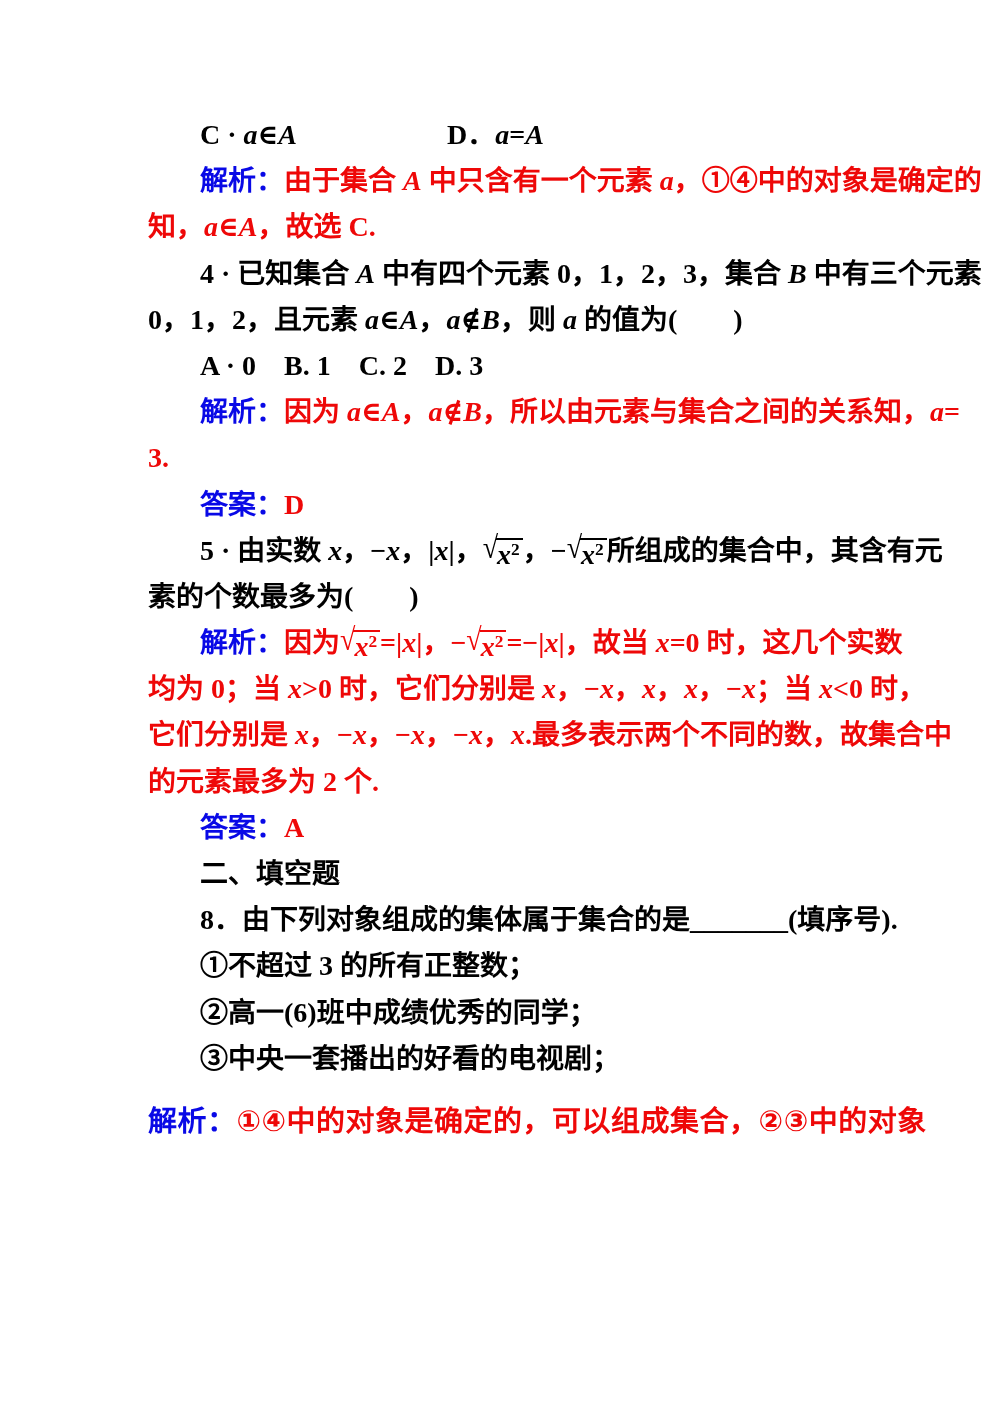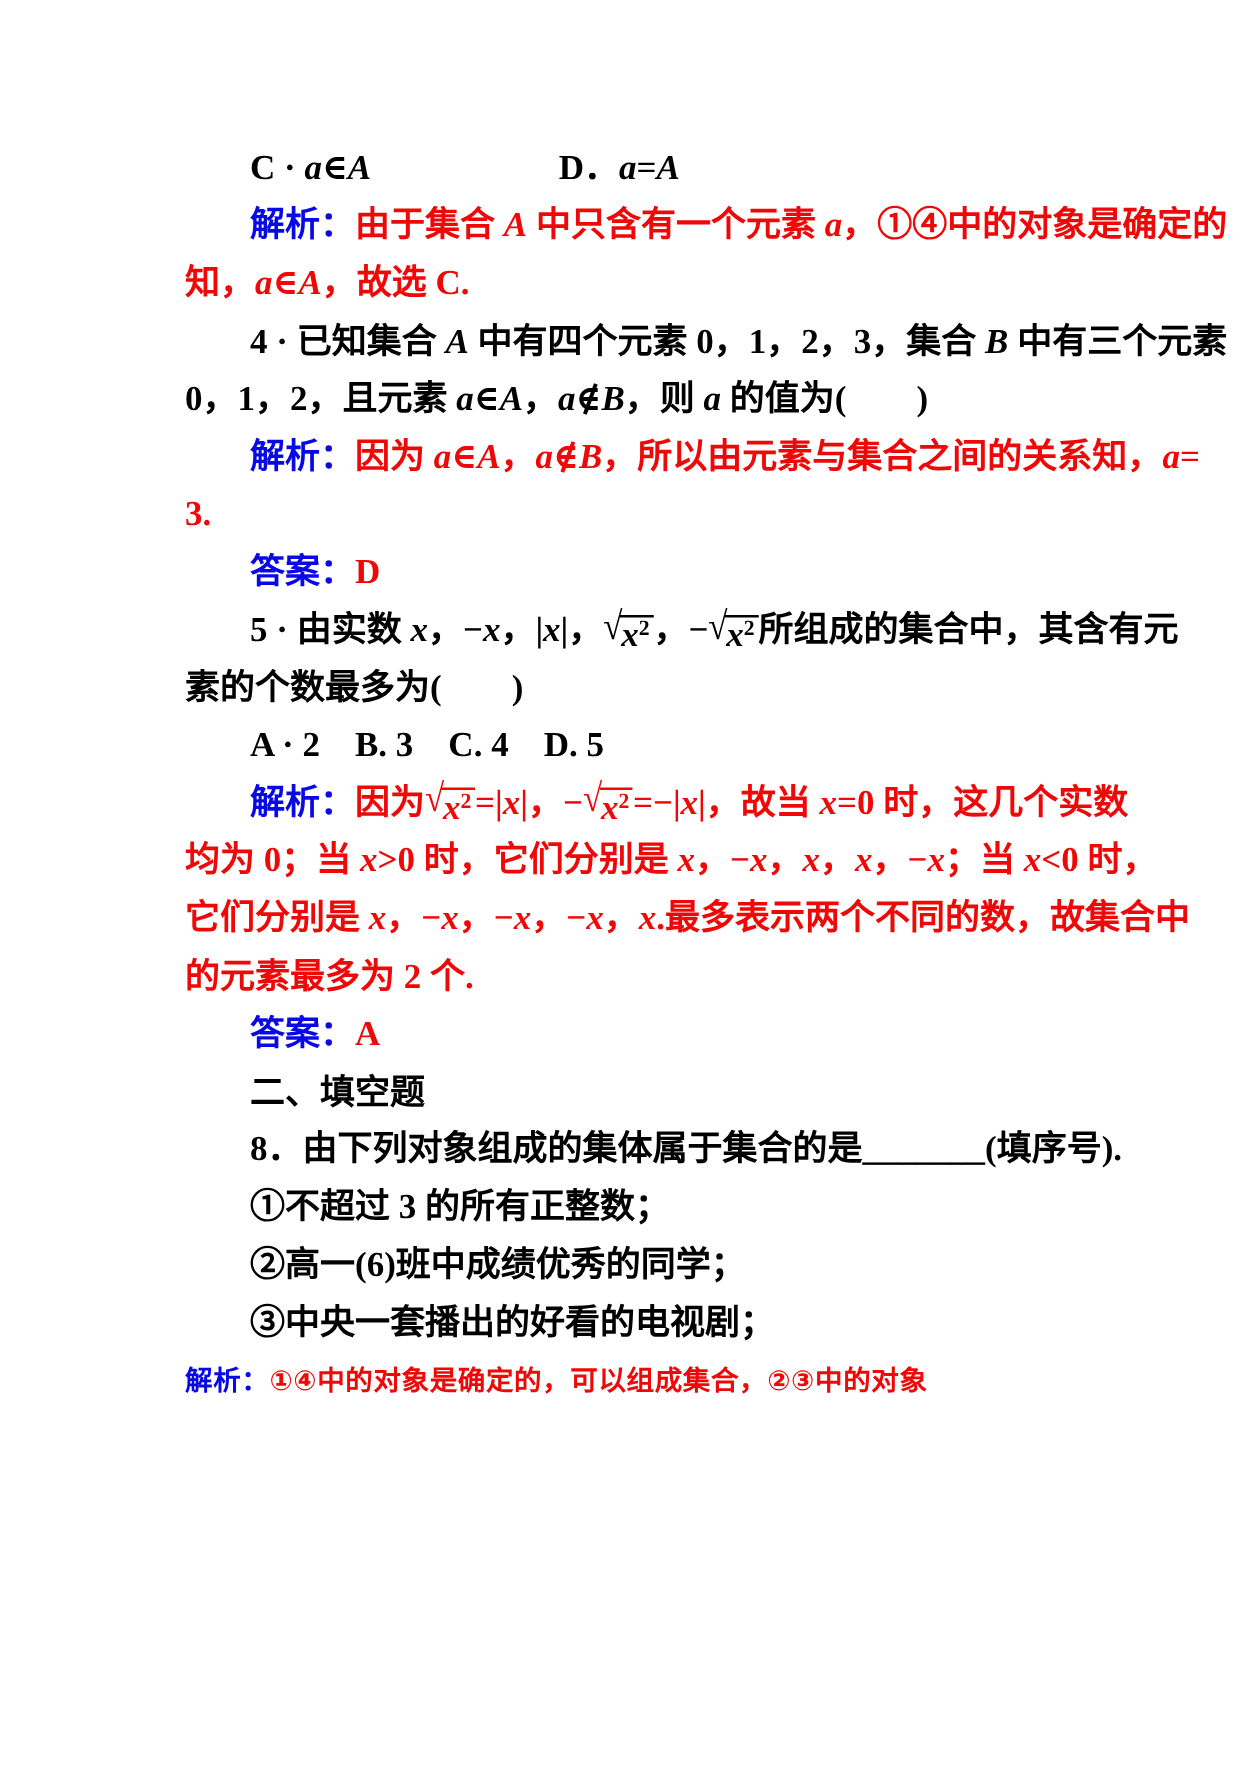--- a/index.html
+++ b/index.html
@@ -23,21 +23,21 @@
   .line{
     height:46.2px;
     line-height:46.2px;
     white-space:pre;
   }
   .indent{padding-left:52px;}
   .it{font-style:italic;}
   .red{color:var(--red,#ee0808);}
   .blue{color:var(--blue,#0909e6);}
   .hei{font-family:"Liberation Sans","DejaVu Sans",sans-serif;font-weight:bold;}
-  .final{font-size:22px;letter-spacing:0.5px;}
+  .final{margin-top:16px;font-size:29px;letter-spacing:0.5px;}
   .sup{font-size:0.62em;line-height:0;vertical-align:0.55em;}
   .gap{display:inline-block;}
   .sqrt{white-space:nowrap;text-decoration:underline;}
   .sqrt .rad{display:inline-block;transform:scaleY(1.12);transform-origin:bottom;letter-spacing:-2px;}
   .sqrt .bar{
     display:inline-block;
     border-top:2.5px solid currentColor;
     line-height:1.02;
     padding:1px 3px 0 1px;
     vertical-align:-4px;
@@ -47,26 +47,26 @@
 </head>
 <body>
 
 <div class="page">
   <div class="lines" id="doc-lines">
       <div class="line indent"><span class="">C · </span><span class="it">a</span><span class="">∈</span><span class="it">A</span><span class="gap" style="width: 150px;"></span><span class="">D．</span><span class="it">a</span><span class="">=</span><span class="it">A</span></div>
       <div class="line indent"><span class="blue">解析：</span><span class="red">由于集合 </span><span class="red it">A</span><span class="red"> 中只含有一个元素 </span><span class="red it">a</span><span class="red">，①④中的对象是确定的</span></div>
       <div class="line"><span class="red">知，</span><span class="red it">a</span><span class="red">∈</span><span class="red it">A</span><span class="red">，故选 C.</span></div>
       <div class="line indent"><span class="">4 · 已知集合 </span><span class="it">A</span><span class=""> 中有四个元素 0，1，2，3，集合 </span><span class="it">B</span><span class=""> 中有三个元素</span></div>
       <div class="line"><span class="">0，1，2，且元素 </span><span class="it">a</span><span class="">∈</span><span class="it">A</span><span class="">，</span><span class="it">a</span><span class="">∉</span><span class="it">B</span><span class="">，则 </span><span class="it">a</span><span class=""> 的值为(　　)</span></div>
+      <div class="line indent"><span class="">A · 0　B. 1　C. 2　D. 3</span></div>
       <div class="line indent"><span class="blue">解析：</span><span class="red">因为 </span><span class="red it">a</span><span class="red">∈</span><span class="red it">A</span><span class="red">，</span><span class="red it">a</span><span class="red">∉</span><span class="red it">B</span><span class="red">，所以由元素与集合之间的关系知，</span><span class="red it">a</span><span class="red">=</span></div>
       <div class="line"><span class="red">3.</span></div>
       <div class="line indent"><span class="blue">答案：</span><span class="red">D</span></div>
       <div class="line indent"><span class="">5 · 由实数 </span><span class="it">x</span><span class="">，−</span><span class="it">x</span><span class="">，|</span><span class="it">x</span><span class="">|，</span><span class="sqrt"><span class="rad">√</span><span class="bar"><span class="it">x</span><span class="sup">2</span></span></span><span class="">，−</span><span class="sqrt"><span class="rad">√</span><span class="bar"><span class="it">x</span><span class="sup">2</span></span></span><span class="">所组成的集合中，其含有元</span></div>
       <div class="line"><span class="">素的个数最多为(　　)</span></div>
-      <div class="line indent"><span class="">A · 2　B. 3　C. 4　D. 5</span></div>
       <div class="line indent"><span class="blue">解析：</span><span class="red">因为</span><span class="red sqrt"><span class="rad">√</span><span class="bar"><span class="it">x</span><span class="sup">2</span></span></span><span class="red">=|</span><span class="red it">x</span><span class="red">|，−</span><span class="red sqrt"><span class="rad">√</span><span class="bar"><span class="it">x</span><span class="sup">2</span></span></span><span class="red">=−|</span><span class="red it">x</span><span class="red">|，故当 </span><span class="red it">x</span><span class="red">=0 时，这几个实数</span></div>
       <div class="line"><span class="red">均为 0；当 </span><span class="red it">x</span><span class="red">&gt;0 时，它们分别是 </span><span class="red it">x</span><span class="red">，−</span><span class="red it">x</span><span class="red">，</span><span class="red it">x</span><span class="red">，</span><span class="red it">x</span><span class="red">，−</span><span class="red it">x</span><span class="red">；当 </span><span class="red it">x</span><span class="red">&lt;0 时，</span></div>
       <div class="line"><span class="red">它们分别是 </span><span class="red it">x</span><span class="red">，−</span><span class="red it">x</span><span class="red">，−</span><span class="red it">x</span><span class="red">，−</span><span class="red it">x</span><span class="red">，</span><span class="red it">x</span><span class="red">.最多表示两个不同的数，故集合中</span></div>
       <div class="line"><span class="red">的元素最多为 2 个.</span></div>
       <div class="line indent"><span class="blue">答案：</span><span class="red">A</span></div>
       <div class="line indent"><span class="hei">二、填空题</span></div>
       <div class="line indent"><span class="">8．由下列对象组成的集体属于集合的是_______(填序号).</span></div>
       <div class="line indent"><span class="">①不超过 3 的所有正整数；</span></div>
       <div class="line indent"><span class="">②高一(6)班中成绩优秀的同学；</span></div>
       <div class="line indent"><span class="">③中央一套播出的好看的电视剧；</span></div>

